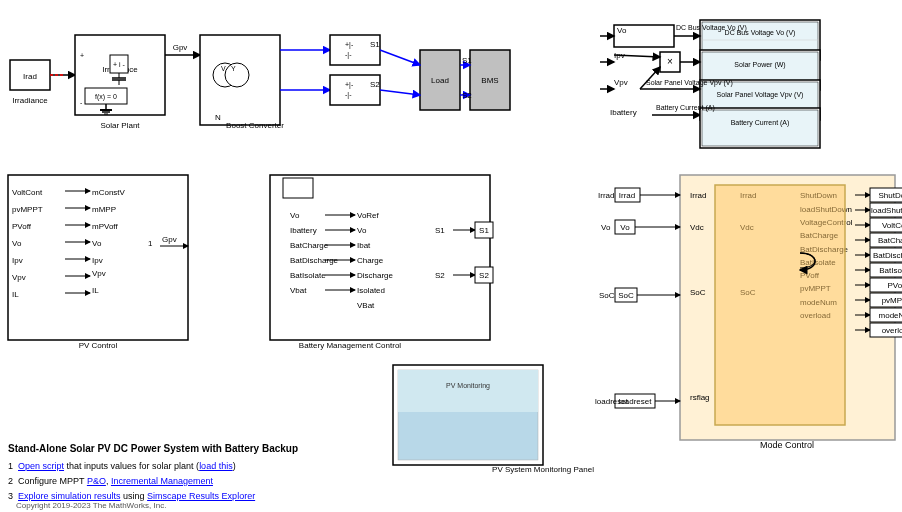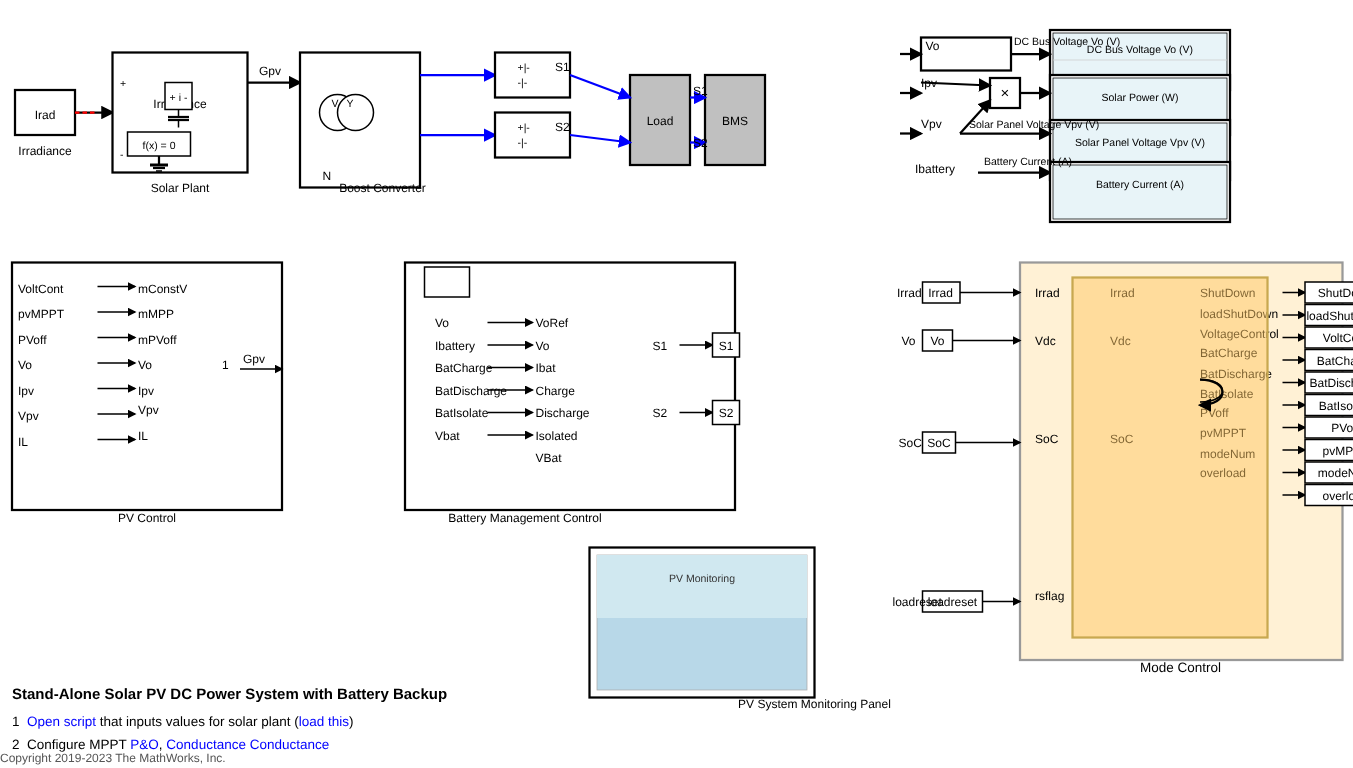--- a/index.html
+++ b/index.html
@@ -31,27 +31,28 @@
     .bottom-text {
       position: absolute;
       bottom: 8px;
       left: 8px;
       font-size: 9px;
       line-height: 15px;
     }
 
     .link-text {
       color: #00f;
+      text-decoration: underline;
       cursor: pointer;
     }
 
     .copyright {
       position: absolute;
       bottom: 2px;
-      left: 0;
+      left: 16px;
       font-size: 8px;
       color: #555;
     }
   </style>
 </head>
 <body>
 
 <div class="diagram-container">
   <svg xmlns="http://www.w3.org/2000/svg">
     <defs>
@@ -343,17 +344,18 @@
     <text x="598" y="198" font-size="8">Irrad</text>
     <text x="601" y="230" font-size="8">Vo</text>
     <text x="599" y="298" font-size="8">SoC</text>
     <text x="595" y="404" font-size="8">loadreset</text>
 
   </svg>
 
   <div class="bottom-text">
     <div style="font-weight:bold; font-size:10px; margin-bottom:3px;">Stand-Alone Solar PV DC Power System with Battery Backup</div>
     <div>1&nbsp;&nbsp;<span class="link-text">Open script</span>&nbsp;that inputs values for solar plant (<span class="link-text">load this</span>)</div>
-    <div>2&nbsp;&nbsp;Configure MPPT <span class="link-text">P&amp;O</span>, <span class="link-text">Conductance Conductance</span></div>
+    <div>2&nbsp;&nbsp;Configure MPPT <span class="link-text">P&amp;O</span>, <span class="link-text">Incremental Management</span></div>
+    <div>3&nbsp;&nbsp;<span class="link-text">Explore simulation results</span> using <span class="link-text">Simscape Results Explorer</span></div>
   </div>
 
   <div class="copyright">Copyright 2019-2023 The MathWorks, Inc.</div>
 </div>
 
 </body></html>

